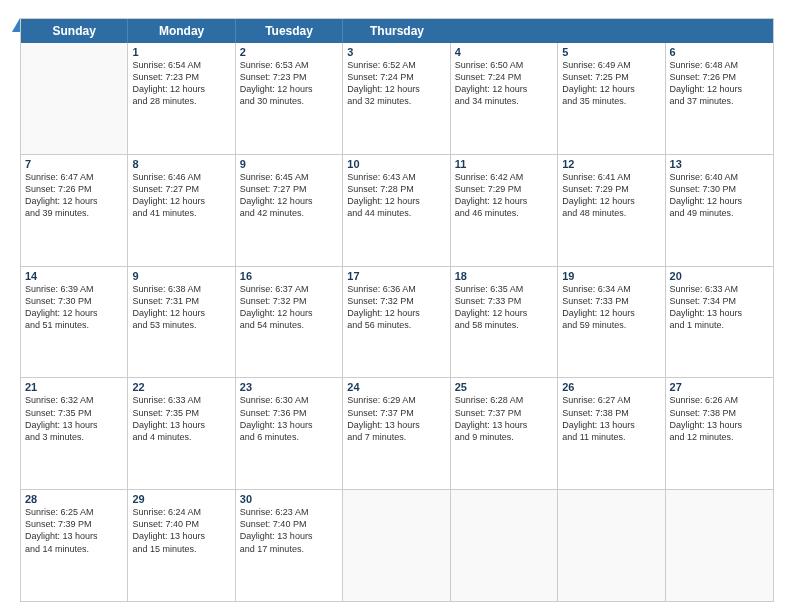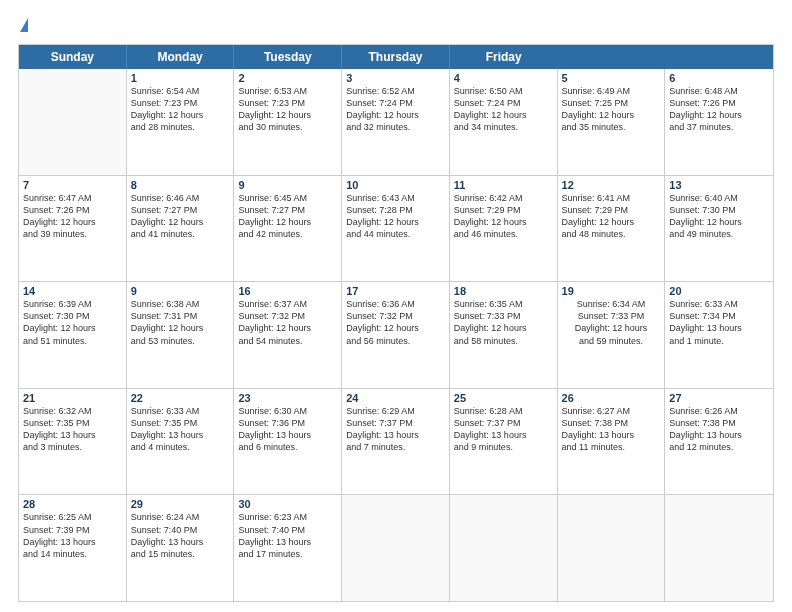--- a/index.html
+++ b/index.html
@@ -6,23 +6,23 @@
     body {
       font-family: Arial, sans-serif;
       background: #fff;
       width: 792px;
       height: 612px;
       overflow: hidden;
     }
     .page {
       width: 792px;
       height: 612px;
-      padding: 18px 18px 10px 18px;
-      display: flex;
-      flex-direction: column;
+      padding: 18px 18px 10px 10px;
+      display: flex;
+      flex-direction: row;
     }
     .header {
       display: flex;
       justify-content: space-between;
       align-items: flex-start;
       margin-bottom: 10px;
     }
     .logo {
       display: flex;
       flex-direction: column;
@@ -136,21 +136,20 @@
       <div class="title-location"></div>
     </div>
   </div>
 
   <div class="calendar">
     <div class="cal-header-row">
     <div class="cal-header-cell">Sunday</div>
         <div class="cal-header-cell">Monday</div>
         <div class="cal-header-cell">Tuesday</div>
         <div class="cal-header-cell">Thursday</div>
-        <div class="cal-header-cell">Friday</div>
       </div>
     <div class="cal-body">
     <div class="cal-row">
           <div class="cal-cell empty"></div>
           <div class="cal-cell">
             <span class="day-number">1</span>
             <div class="cell-detail" style="white-space: pre-line;">Sunrise: 6:54 AM
 Sunset: 7:23 PM
 Daylight: 12 hours
 and 28 minutes.</div>
@@ -273,21 +272,21 @@
           </div>
           <div class="cal-cell">
             <span class="day-number">18</span>
             <div class="cell-detail" style="white-space: pre-line;">Sunrise: 6:35 AM
 Sunset: 7:33 PM
 Daylight: 12 hours
 and 58 minutes.</div>
           </div>
           <div class="cal-cell">
             <span class="day-number">19</span>
-            <div class="cell-detail" style="white-space: pre-line; text-align: center;">Sunrise: 6:34 AM
+            <div class="cell-detail" style="white-space: pre-line;">Sunrise: 6:34 AM
 Sunset: 7:33 PM
 Daylight: 12 hours
 and 59 minutes.</div>
           </div>
           <div class="cal-cell">
             <span class="day-number">20</span>
             <div class="cell-detail" style="white-space: pre-line;">Sunrise: 6:33 AM
 Sunset: 7:34 PM
 Daylight: 13 hours
 and 1 minute.</div>

